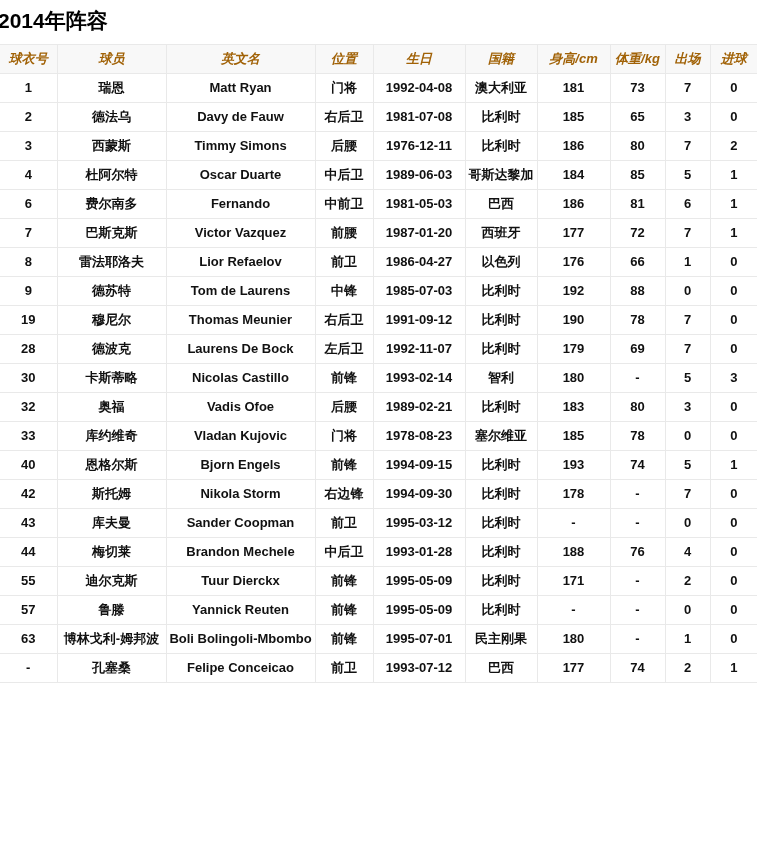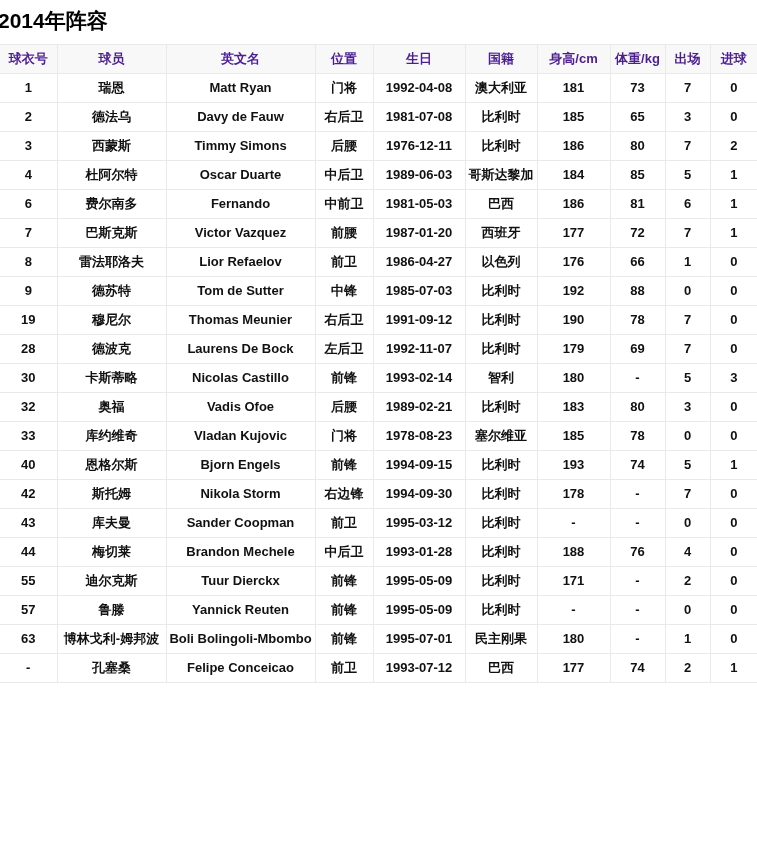--- a/index.html
+++ b/index.html
@@ -49,21 +49,22 @@
     vertical-align: middle;
     font-size: 13px;
     font-weight: bold;
     color: #111111;
     line-height: 1.1;
     overflow: hidden;
     white-space: nowrap;
   }
   table.roster thead th {
     background: #f8f8f8;
-    color: #4c1d95;
+    color: #a16207;
+    font-style: italic;
   }
   table.roster tbody td {
     background: #ffffff;
   }
   
   table.roster tr > th:first-child,
   table.roster tr > td:first-child { border-left: none; }
   table.roster tr > th:last-child,
   table.roster tr > td:last-child { border-right: none; }
 </style>
@@ -181,21 +182,21 @@
           <td>1986-04-27</td>
           <td>以色列</td>
           <td>176</td>
           <td>66</td>
           <td>1</td>
           <td>0</td>
         </tr>
         <tr>
           <td>9</td>
           <td>德苏特</td>
-          <td>Tom de Sutter</td>
+          <td>Tom de Laurens</td>
           <td>中锋</td>
           <td>1985-07-03</td>
           <td>比利时</td>
           <td>192</td>
           <td>88</td>
           <td>0</td>
           <td>0</td>
         </tr>
         <tr>
           <td>19</td>

